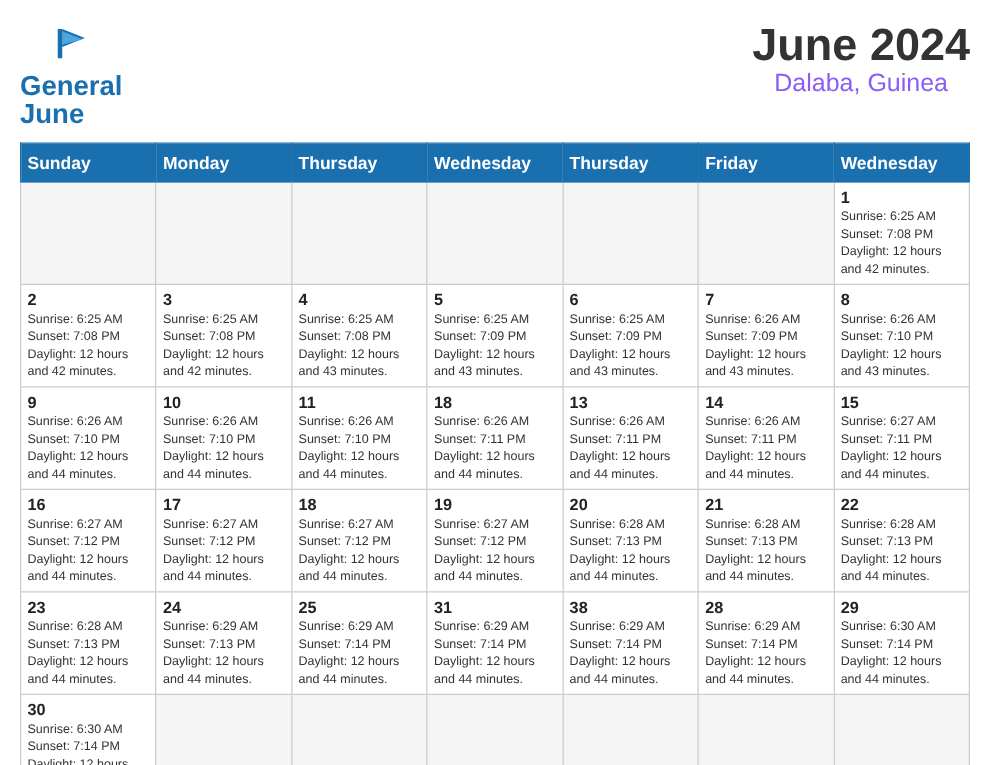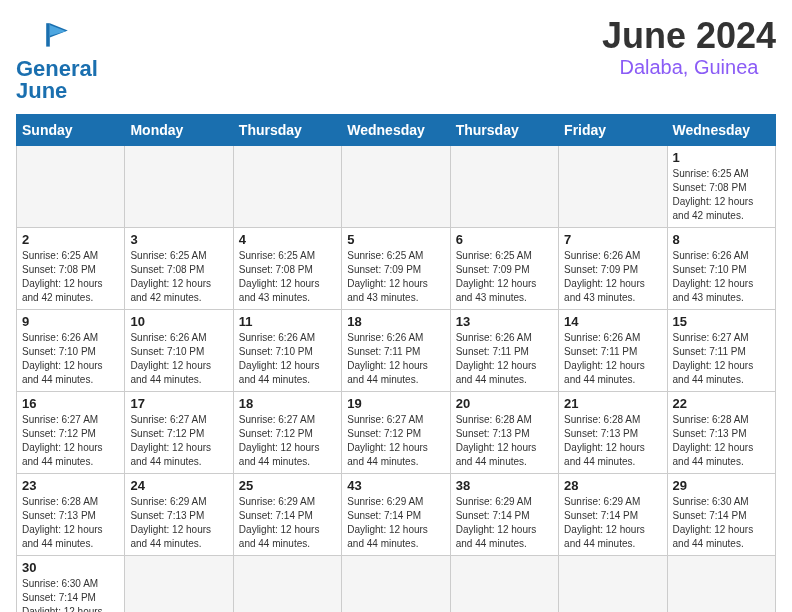--- a/index.html
+++ b/index.html
@@ -320,21 +320,21 @@
 and 44 minutes.</div>
           </td>
           <td>
             <span class="day-number">25</span>
             <div class="day-info" style="white-space: pre-line;">Sunrise: 6:29 AM
 Sunset: 7:14 PM
 Daylight: 12 hours
 and 44 minutes.</div>
           </td>
           <td>
-            <span class="day-number">43</span>
+            <span class="day-number">31</span>
             <div class="day-info" style="white-space: pre-line;">Sunrise: 6:29 AM
 Sunset: 7:14 PM
 Daylight: 12 hours
 and 44 minutes.</div>
           </td>
           <td>
             <span class="day-number">38</span>
             <div class="day-info" style="white-space: pre-line;">Sunrise: 6:29 AM
 Sunset: 7:14 PM
 Daylight: 12 hours

